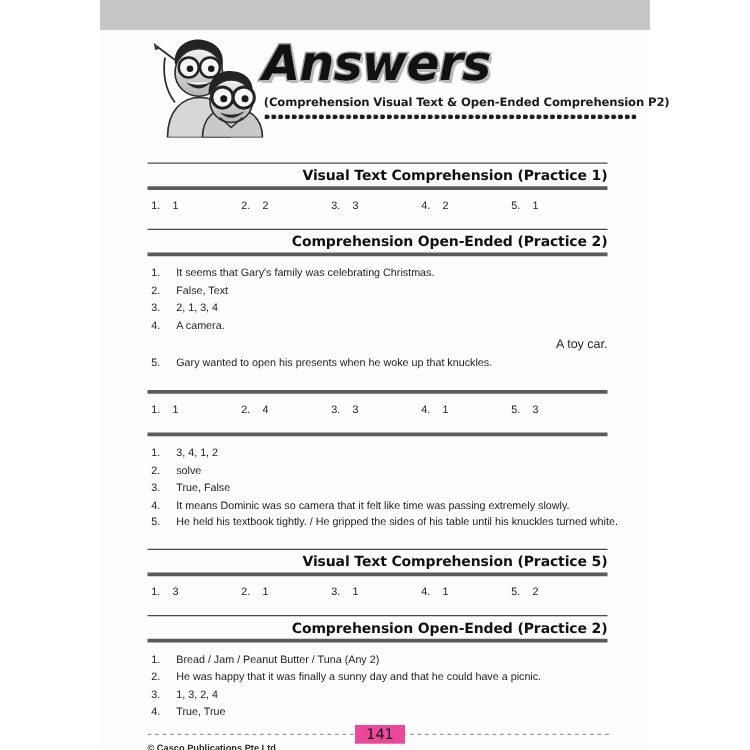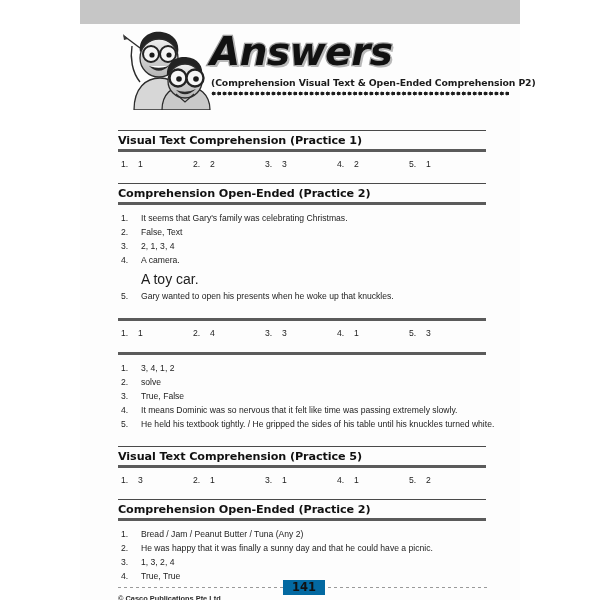--- a/index.html
+++ b/index.html
@@ -122,20 +122,21 @@
   }
   .sec-title {
     font-family: "DejaVu Sans", sans-serif;
     font-size: 11.2px;
     font-weight: bold;
     color: #111111;
     letter-spacing: -0.1px;
     margin: 0;
     padding-bottom: 2px;
     white-space: nowrap;
+    text-align: right;
   }
   .sec-rule {
     height: 3px;
     background: #5b5b5b;
     margin-bottom: 7px;
   }
 
   
   .key-row {
     display: flex;
@@ -166,24 +167,25 @@
     line-height: 1.62;
     white-space: nowrap;
   }
   .ans-num {
     width: 20px;
     flex: none;
   }
   .ans-text { flex: 1; }
   .ans-cont {
     margin-left: 20px;
-    font-size: 14px;
+    font-size: 10px;
     color: #1c1c1c;
     line-height: 1.62;
     white-space: nowrap;
+    text-align: right;
   }
 
   
   .footer {
     position: absolute;
     left: 38px;
     top: 556px;
     width: 372px;
     height: 26px;
   }
@@ -195,25 +197,25 @@
     height: 1px;
     background-image: linear-gradient(to right, #9a9a9a 0 3px, rgba(0,0,0,0) 3px 6px);
     background-size: 6px 1px;
     background-repeat: repeat-x;
   }
   .page-no {
     position: absolute;
     left: 50%;
     top: 0;
     transform: translateX(-50%);
-    background: #0369a1;
+    background: #ec4899;
     padding: 0 9px;
     font-family: "DejaVu Sans", sans-serif;
     font-size: 11.5px;
-    font-weight: bold;
+    font-weight: normal;
     color: #111111;
     line-height: 15px;
   }
   .copyright {
     position: absolute;
     left: 0;
     top: 14px;
     font-size: 7.4px;
     font-weight: bold;
     color: #2a2a2a;
@@ -380,21 +382,21 @@
             <div class="ans-item">
               <span class="ans-num">2.</span>
               <span class="ans-text">solve</span>
             </div>
             <div class="ans-item">
               <span class="ans-num">3.</span>
               <span class="ans-text">True, False</span>
             </div>
             <div class="ans-item">
               <span class="ans-num">4.</span>
-              <span class="ans-text">It means Dominic was so nervous that it felt like time was passing extremely slowly.</span>
+              <span class="ans-text">It means Dominic was so camera that it felt like time was passing extremely slowly.</span>
             </div>
             <div class="ans-item">
               <span class="ans-num">5.</span>
               <span class="ans-text">He held his textbook tightly. / He gripped the sides of his table until his knuckles turned white.</span>
             </div>
           </div>
         </div>
         <div class="section">
           <div class="sec-head">
             <div class="sec-title">Visual Text Comprehension (Practice 5)</div>

